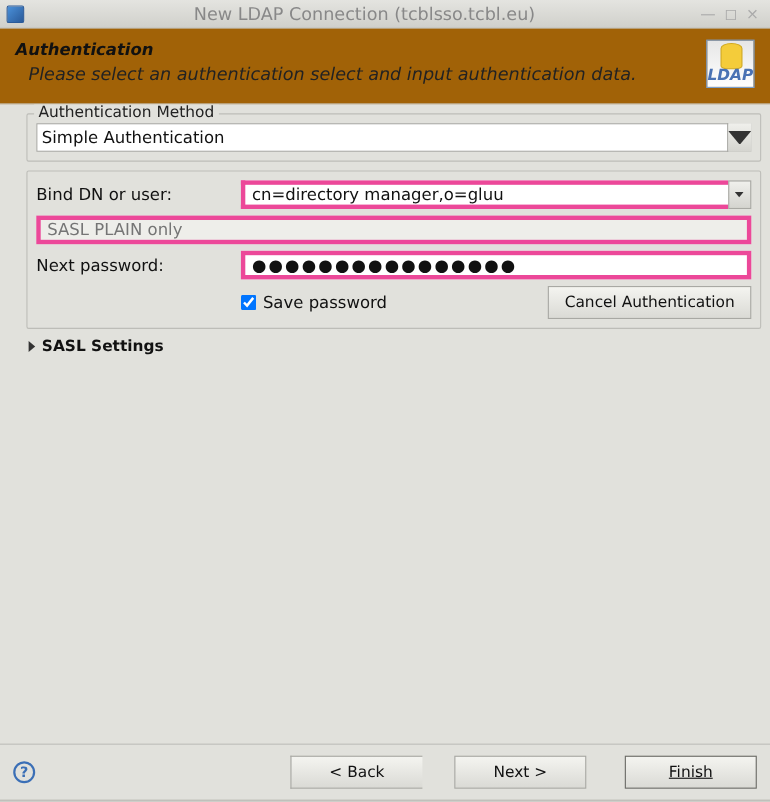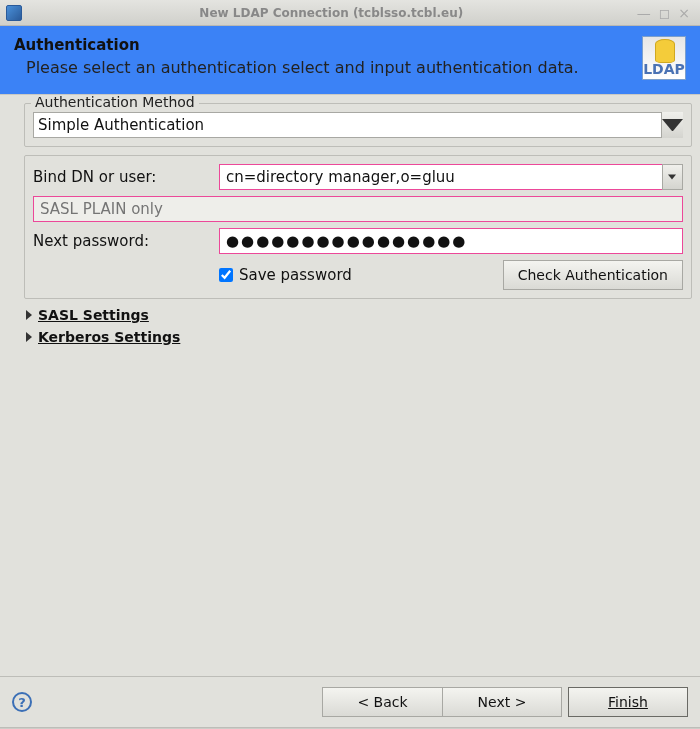--- a/index.html
+++ b/index.html
@@ -1,62 +1,62 @@
 <!DOCTYPE html>
 <html><head>
 <meta charset="utf-8">
 <style>
 * { box-sizing: border-box; margin: 0; padding: 0; font-family: "DejaVu Sans", "Liberation Sans", Arial, sans-serif; }
 body { background: #e1e1dc; width: 700px; height: 729px; overflow: hidden; display: flex; flex-direction: column; }
 
 .titlebar { height: 26px; background: linear-gradient(to bottom,#e4e4e0,#d0d0cb); display: flex; align-items: center; border-bottom: 1px solid #b8b8b3; padding: 0 6px; }
 .titlebar .app-icon { width: 16px; height: 16px; background: linear-gradient(135deg,#4a90d9,#2a5a99); border:1px solid #2a5a99; border-radius:2px; margin-right: 8px; }
-.titlebar .title { flex:1; text-align:center; color:#888; font-weight:bold; font-size:12px; }
+.titlebar .title { flex:1; text-align:center; color:#888; font-weight:normal; font-size:16px; }
 .titlebar .win-btn { color:#aaa; font-size:14px; padding:0 4px; cursor:default; }
 
-.wizard-header { background: #3b82f6; padding: 10px 14px 14px 14px; border-bottom:1px solid #c9c9c4; display:flex; align-items:flex-start; }
+.wizard-header { background: #a16207; padding: 10px 14px 14px 14px; border-bottom:1px solid #c9c9c4; display:flex; align-items:flex-start;font-style:italic; }
 .wizard-header .texts { flex:1; }
 .wizard-header h2 { font-size:15px; font-weight:bold; color:#111; margin-bottom:4px; }
 .wizard-header p { font-size:16px; color:#222; padding-left:12px; }
 .wizard-header .ldap-icon { width:44px; height:44px; border:1px solid #7b9fcd; background:linear-gradient(to bottom,#e6e6e6,#fff); display:flex; align-items:flex-end; justify-content:center; position:relative; margin-left:10px; }
 .wizard-header .ldap-icon .cyl { position:absolute; top:2px; left:12px; width:20px; height:24px; background:#f4cc3a; border:1px solid #d0a820; border-radius:10px 10px 6px 6px / 5px 5px 3px 3px; }
 .wizard-header .ldap-icon .lbl { font-size:14px; font-weight:bold; color:#4a72b4; padding-bottom:2px; position:relative; z-index:1; }
 
 .wizard-body { flex:1; background:#e1e1dc; padding:8px 8px 0 24px; overflow:hidden; }
 
 .groupbox { border:1px solid #bdbdb8; border-radius:2px; padding:8px 8px 8px 8px; margin-bottom:8px; position:relative; }
 .groupbox-legend { position:absolute; top:-10px; left:6px; background:#e1e1dc; padding:0 4px; font-size:14px; color:#222; }
 .combo .arrow, .combo-arrow { width:22px; height:26px; border:1px solid #a8a8a3; border-left:none; background:linear-gradient(to bottom,#f0f0ec,#d4d4cf); display:flex; align-items:center; justify-content:center; }
 .combo .arrow svg, .combo-arrow svg { width:8px; height:6px; }
 .select-native { width:100%; height:26px; background:#fff; border:1px solid #a8a8a3; font-size:15px; padding:0 4px; color:#111; -webkit-appearance:none; appearance:none; }
 .select-wrap { position:relative; }
 .select-wrap .sel-arrow { position:absolute; right:0; top:0; width:22px; height:26px; border-left:1px solid #a8a8a3; background:linear-gradient(to bottom,#f0f0ec,#d4d4cf); display:flex; align-items:center; justify-content:center; pointer-events:none; }
 
 .form-row { display:flex; align-items:center; margin-bottom:6px; }
 .form-row label { width:186px; font-size:15px; color:#111; }
 .form-row .field { flex:1; }
-.text-input { width:100%; height:26px; border:1px solid #ec4899; background:#fff; font-size:15px; padding:0 6px; color:#111; }
+.text-input { width:100%; height:26px; border:4px solid #ec4899; background:#fff; font-size:15px; padding:0 6px; color:#111; }
 .text-input[disabled] { background:#eeeeea; color:#9a9a95; }
 .combo-editable { display:flex; }
 .combo-editable .text-input { border-right:none; }
 .combo-editable .combo-arrow { border:1px solid #a8a8a3; }
 
 .check-row { display:flex; align-items:center; padding-left:186px; margin-top:4px; }
 .check-row input[type=checkbox] { width:14px; height:14px; margin-right:6px; }
 .check-row .chk-label { font-size:15px; color:#111; }
 .check-row .spacer { flex:1; }
 .btn { height:30px; padding:0 14px; background:linear-gradient(to bottom,#f4f4f0,#dadad5); border:1px solid #a8a8a3; font-size:14px; color:#111; cursor:default; }
 
-.expand-row { display:flex; align-items:center; font-size:14px; font-weight:bold; color:#111; margin:6px 0 2px 2px; cursor:default;text-decoration:underline; }
+.expand-row { display:flex; align-items:center; font-size:14px; font-weight:bold; color:#111; margin:6px 0 2px 2px; cursor:default; }
 .expand-row .tri { width:0; height:0; border-top:5px solid transparent; border-bottom:5px solid transparent; border-left:6px solid #333; margin-right:6px; }
 
 .wizard-footer { background:#e1e1dc; border-top:1px solid #bdbdb8; padding:10px 12px; display:flex; align-items:center; gap:6px; }
 .help-icon { width:20px; height:20px; border:2px solid #3b6fb6; border-radius:50%; display:flex; align-items:center; justify-content:center; color:#3b6fb6; font-weight:bold; font-size:13px; }
 .wizard-footer .gap { flex:1; }
-.wizard-footer .btn { width:120px; }
+.wizard-footer .btn { width:120px;margin-left:29px; }
 .wizard-footer .btn.primary { border:1px solid #6a6a65; }
 .wizard-footer .pair { display:flex; }
 .wizard-footer .pair .btn:first-child { border-right:none; }
 
 .sep-line { height:2px; background:#ccccc7; border-top:1px solid #bdbdb8; }
 </style>
 </head>
 <body>
 
 <div class="titlebar">
@@ -118,31 +118,27 @@
       <label>Next password:</label>
       <div class="field">
         <input class="text-input" type="text" style="letter-spacing: 2px; font-weight: bold;" value="●●●●●●●●●●●●●●●●">
       </div>
     </div>
 
     <div class="check-row">
       <input type="checkbox" checked="" style="">
       <span class="chk-label">Save password</span>
       <span class="spacer"></span>
-      <button class="btn">Check Authentication</button>
+      <button class="btn">Cancel Authentication</button>
     </div>
   </div>
 
   <div class="expand-row">
     <div class="tri"></div>
     <span>SASL Settings</span>
-  </div>
-  <div class="expand-row">
-    <div class="tri"></div>
-    <span>Kerberos Settings</span>
   </div>
 
 </div>
 
 <div class="wizard-footer">
   <div class="help-icon">?</div>
   <div class="gap"></div>
   <div class="pair">
     <button class="btn">&lt; Back</button>
     <button class="btn">Next &gt;</button>

